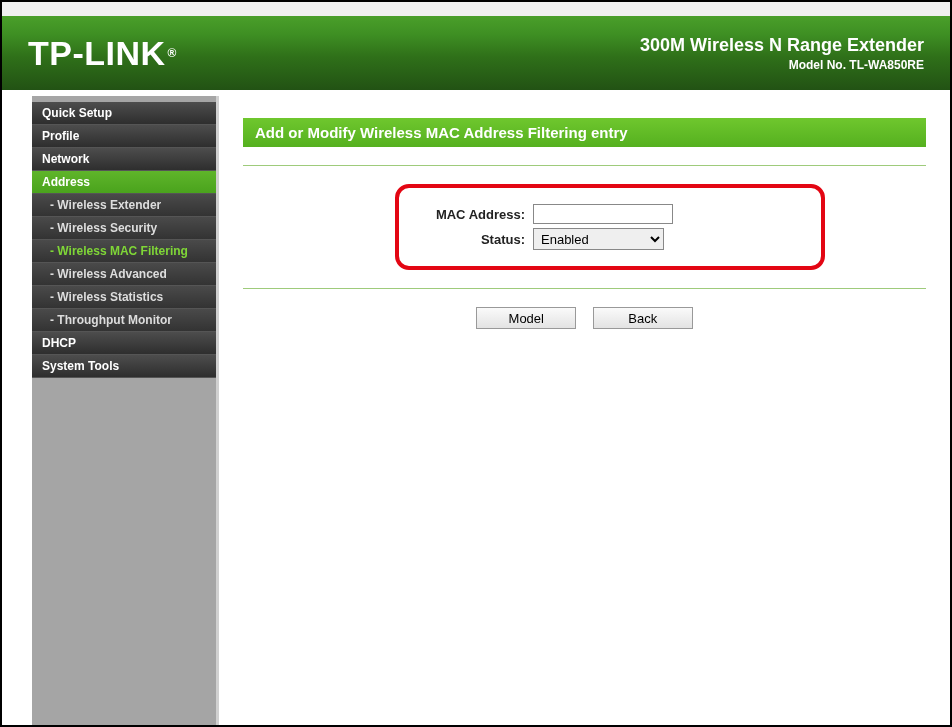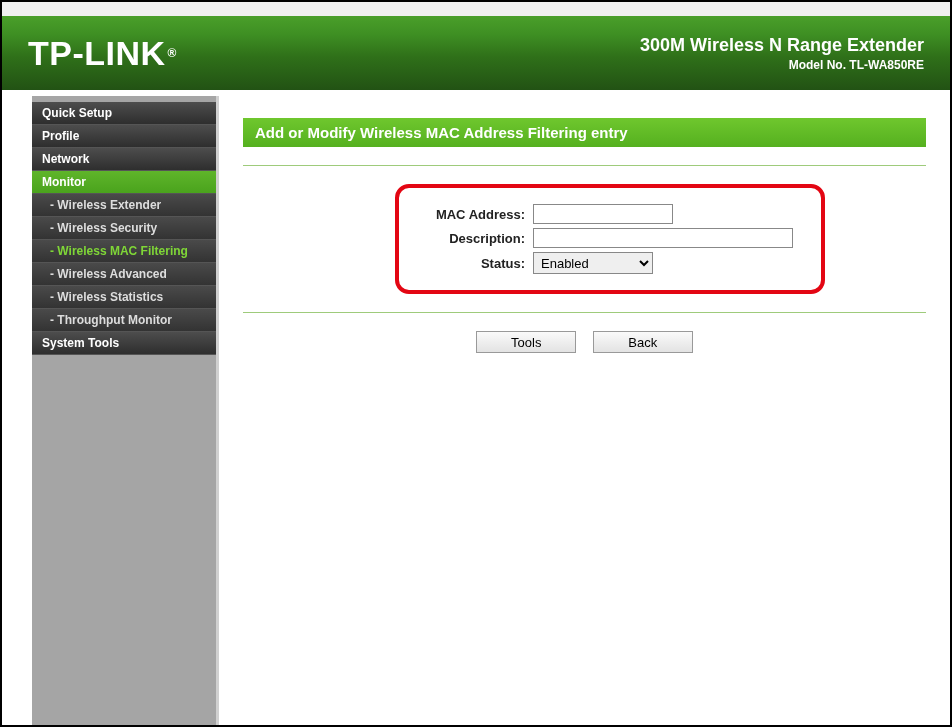--- a/index.html
+++ b/index.html
@@ -138,21 +138,21 @@
     padding-right: 8px;
   }
   .form-input {
     border: 1px solid #888;
     height: 20px;
     font-size: 13px;
     padding: 0 3px;
   }
   .input-mac { width: 140px; }
   .input-desc { width: 260px; }
-  select.form-input { width: 120px; height: 22px; }
+  select.form-input { width: 131px; height: 22px; }
   .button-row {
     text-align: center;
     margin-top: 4px;
   }
   .btn {
     display: inline-block;
     width: 100px;
     height: 22px;
     font-size: 13px;
     background: linear-gradient(to bottom, #fafafa, #e3e3e3);
@@ -176,57 +176,54 @@
       <div class="model-no">Model No. TL-WA850RE</div>
     </div>
   </div>
 
   <div class="body-row">
 
     <div class="sidebar">
       <div class="sidebar-item"><span>Quick Setup</span></div>
       <div class="sidebar-item"><span>Profile</span></div>
       <div class="sidebar-item"><span>Network</span></div>
-      <div class="sidebar-item selected"><span>Monitor</span></div>
+      <div class="sidebar-item selected"><span>Address</span></div>
       <div class="sidebar-sub"><span>- Wireless Extender</span></div>
       <div class="sidebar-sub"><span>- Wireless Security</span></div>
       <div class="sidebar-sub active"><span>- Wireless MAC Filtering</span></div>
       <div class="sidebar-sub"><span>- Wireless Advanced</span></div>
       <div class="sidebar-sub"><span>- Wireless Statistics</span></div>
       <div class="sidebar-sub"><span>- Throughput Monitor</span></div>
+      <div class="sidebar-item"><span>DHCP</span></div>
       <div class="sidebar-item"><span>System Tools</span></div>
     </div>
 
     <div class="divider"></div>
 
     <div class="main">
       <div class="page-title-bar">Add or Modify Wireless MAC Address Filtering entry</div>
       <hr class="green">
 
       <div class="form-box">
         <div class="form-row">
           <div class="form-label">MAC Address:</div>
           <input class="form-input input-mac" type="text" value="" style="">
-        </div>
-        <div class="form-row">
-          <div class="form-label">Description:</div>
-          <input class="form-input input-desc" type="text" value="" style="">
         </div>
         <div class="form-row">
           <div class="form-label">Status:</div>
           <select class="form-input">
             <option>Enabled</option>
             <option>Disabled</option>
           </select>
         </div>
       </div>
 
       <hr class="green">
 
       <div class="button-row">
-        <button class="btn">Tools</button>
+        <button class="btn">Model</button>
         <button class="btn">Back</button>
       </div>
     </div>
 
   </div>
 
 </div>
 
 </body></html>

